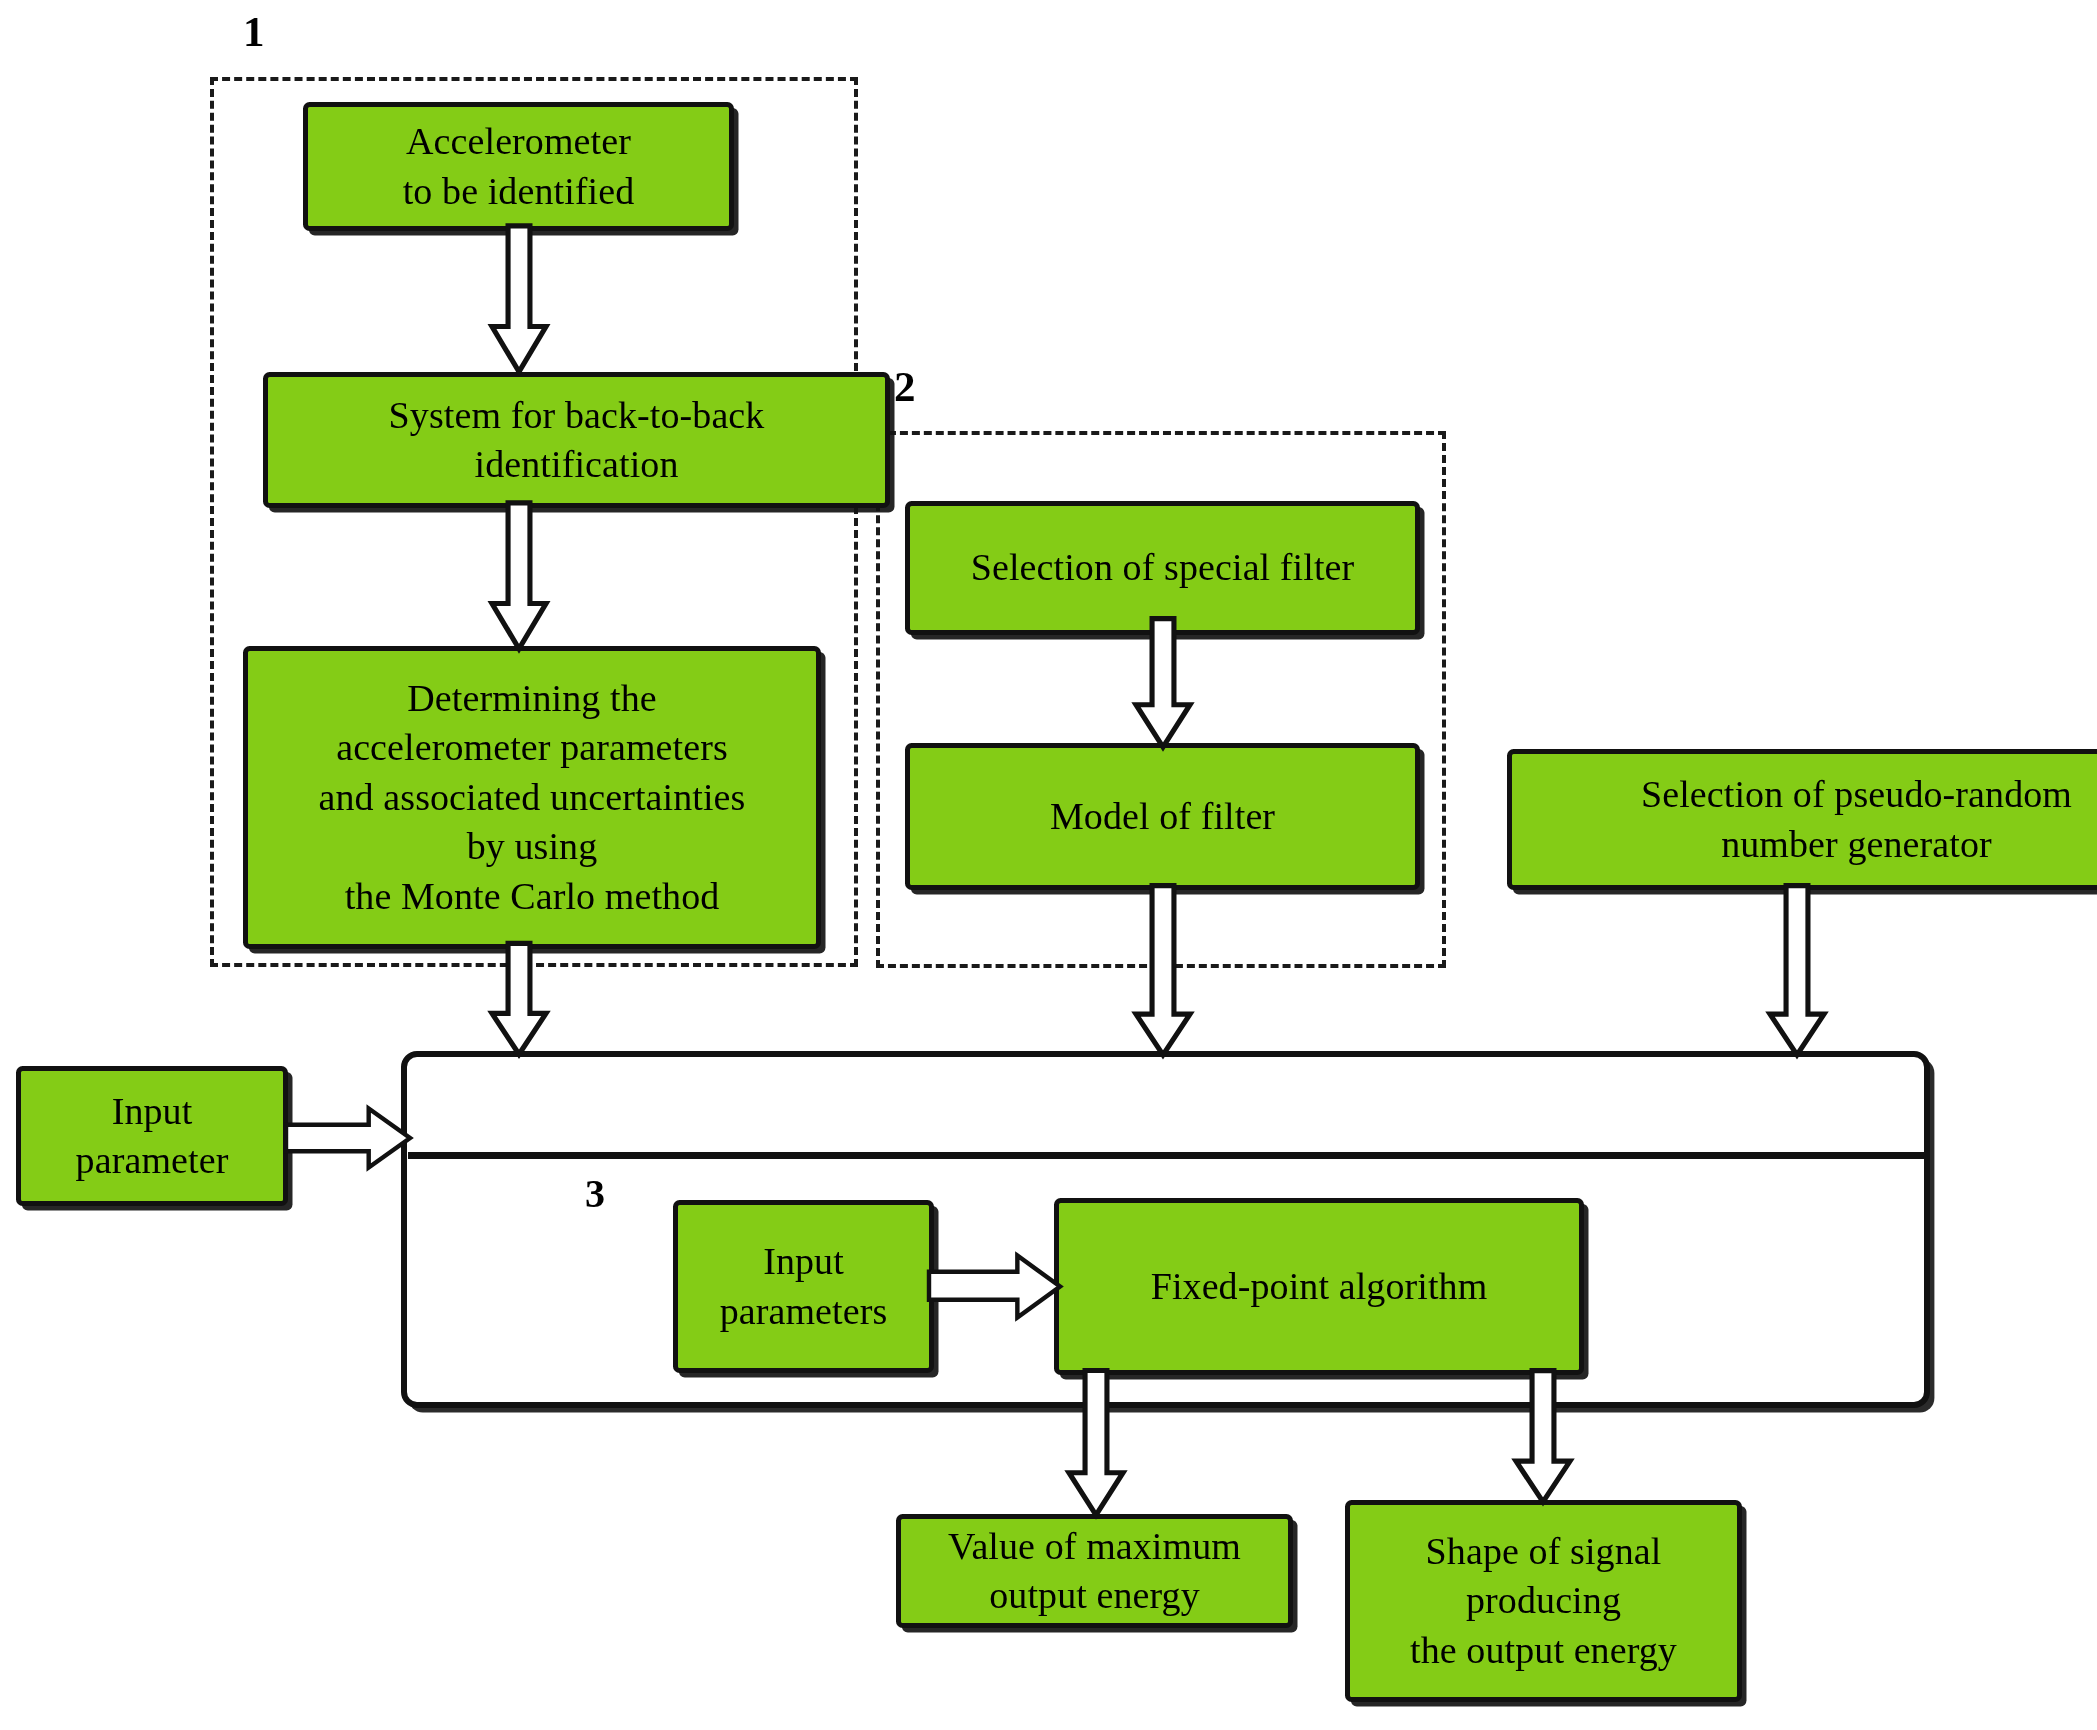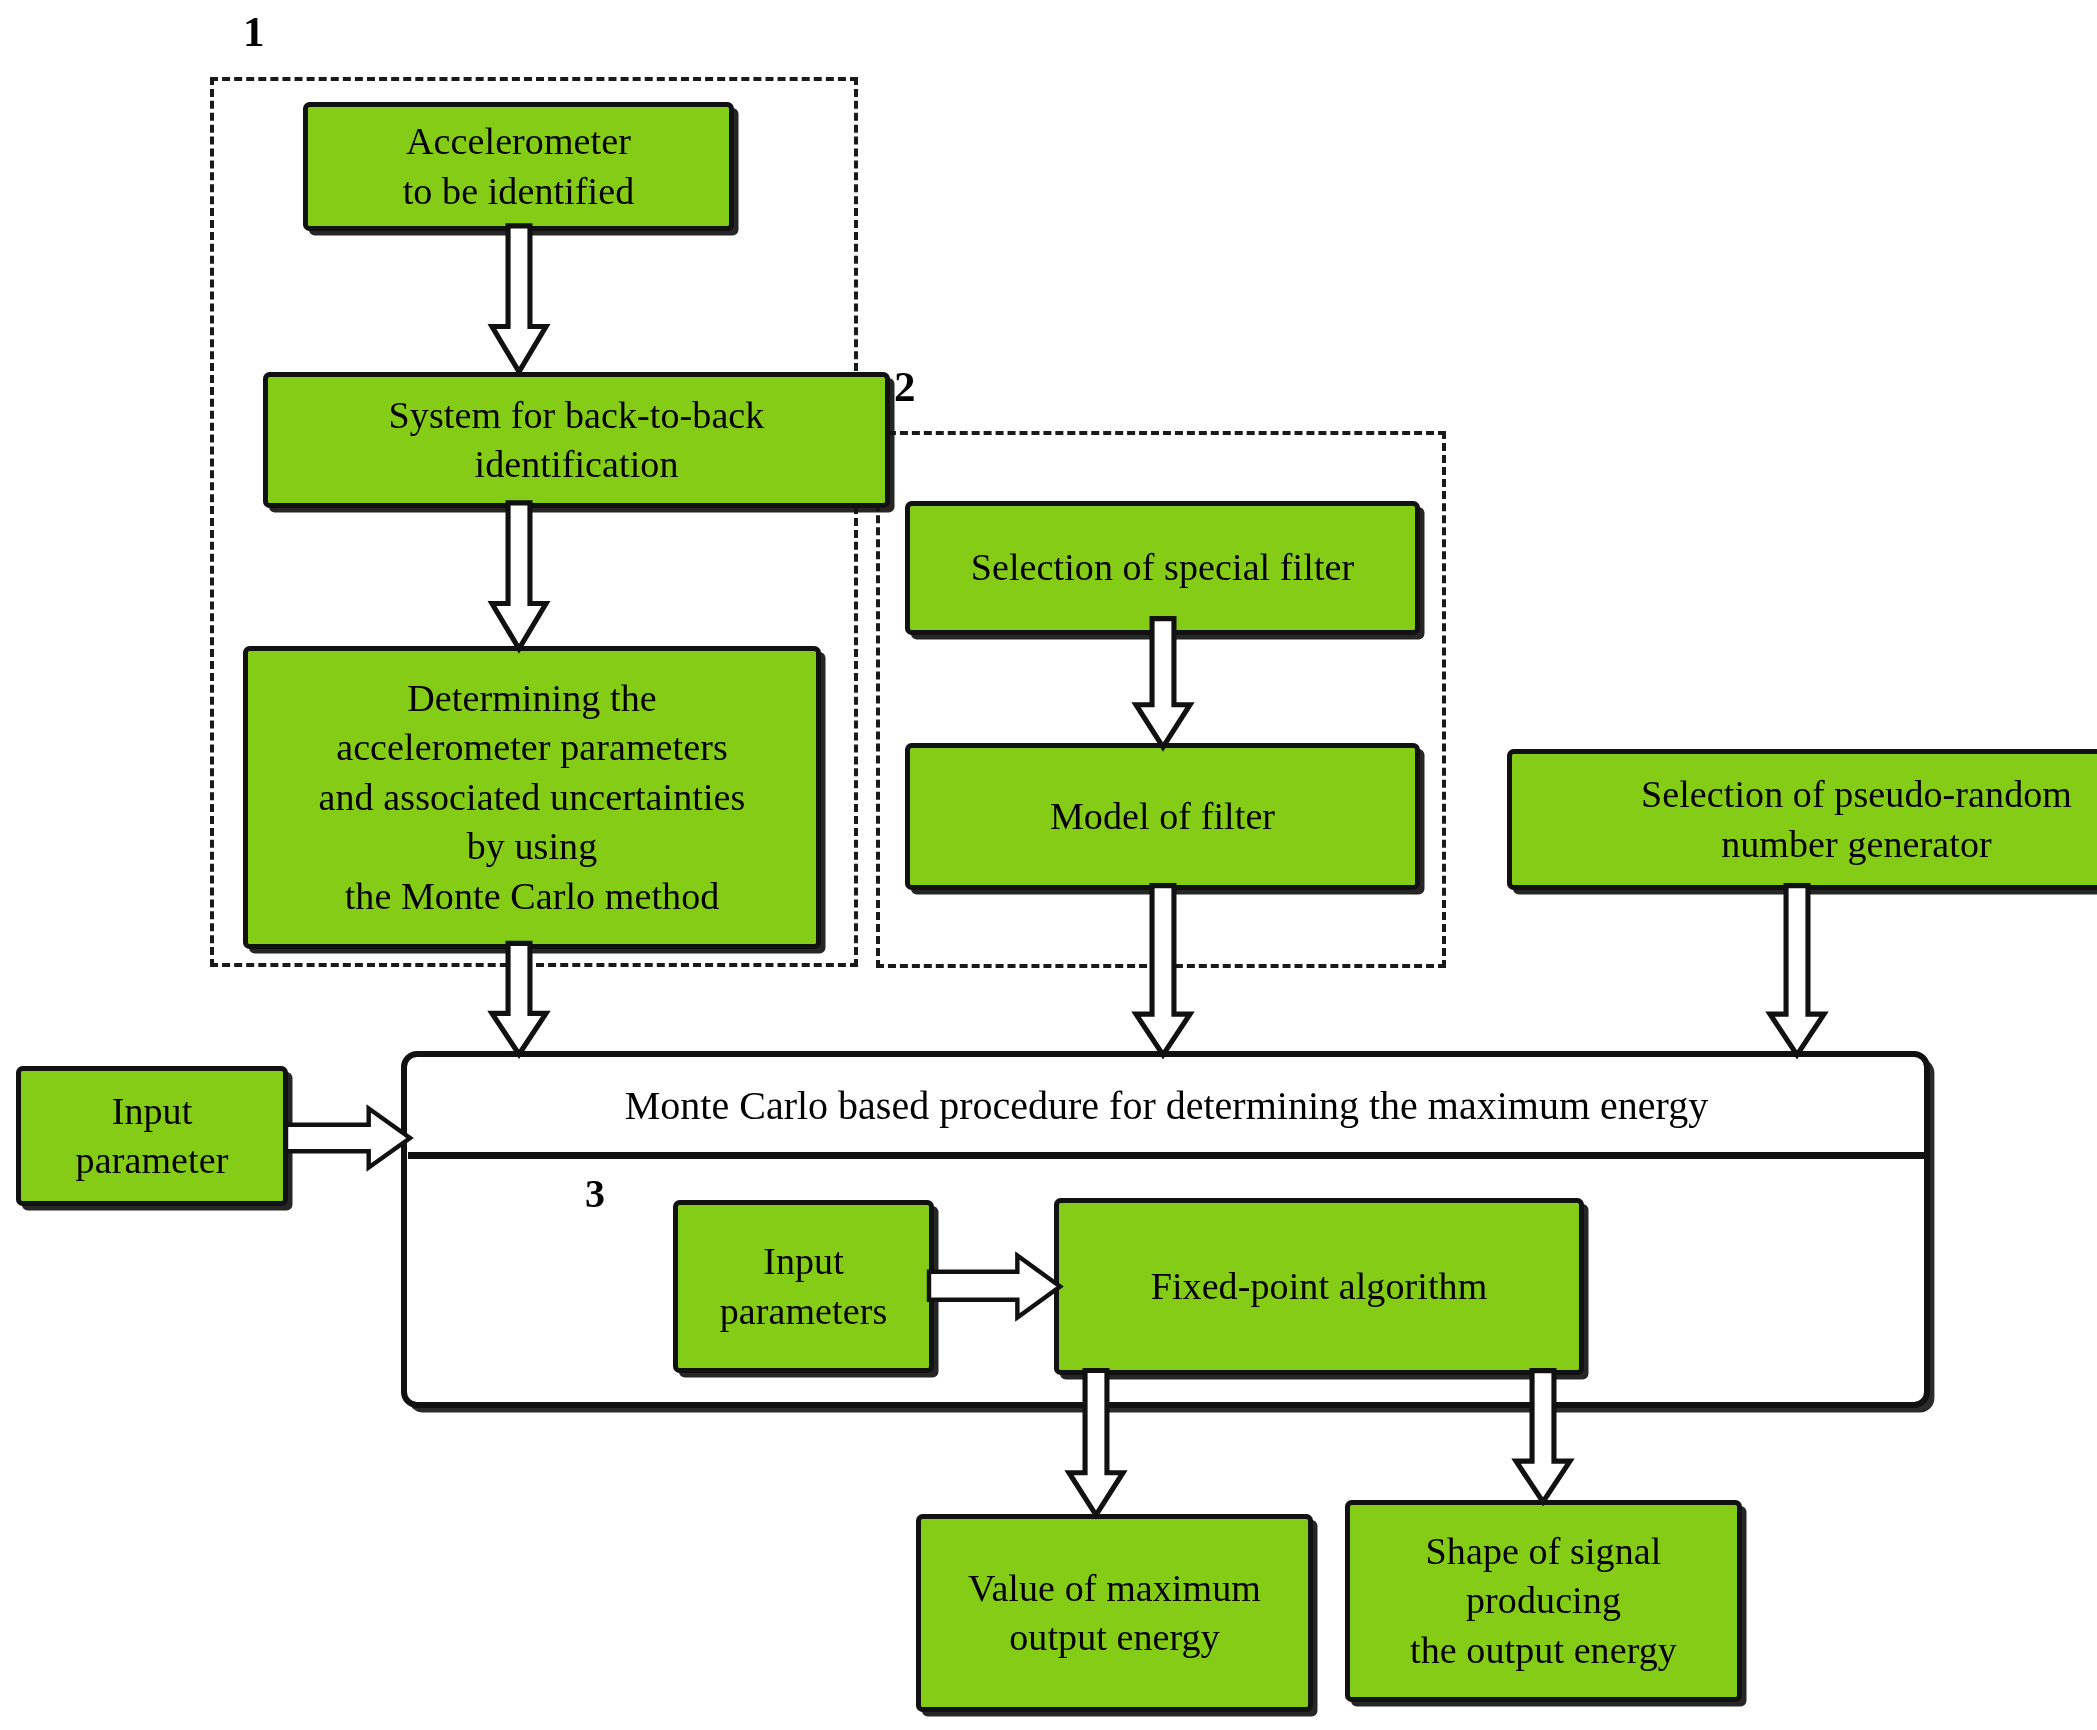--- a/index.html
+++ b/index.html
@@ -94,21 +94,20 @@
   <div class="dashed" style="left:210px; top:77px; width:648px; height:890px;"></div>
   <div class="dashed" style="left:876px; top:431px; width:570px; height:537px;"></div>
   <div class="dashed thin" style="left:640px; top:1170px; width:975px; height:228px;"></div>
 
   <div class="glabel" style="left:243px; top:7.4px;">1</div>
   <div class="glabel" style="left:894px; top:362px;">2</div>
   <div class="glabel" style="left:585px; top:1170px; font-size:40px;">3</div>
 
   <div class="container-box" style="left:401px; top:1051px; width:1529px; height:357px;"></div>
   <div class="container-divider" style="left:408px; top:1152px; width:1516px; height:6.6px;"></div>
-  <div class="container-title" style="left:412px; top:1060px; width:1509px; height:90px;">Monte Carlo based procedure for determining the maximum energy</div>
 
   <div class="box" style="left:303px; top:102px; width:431px; height:129px;">
     <span class="txt">Accelerometer
 to be identified</span>
   </div>
 
   <div class="box" style="left:263px; top:372px; width:627px; height:136px;">
     <span class="txt">System for back-to-back
 identification</span>
   </div>
@@ -141,21 +140,21 @@
 
   <div class="box" style="left:673px; top:1200px; width:261px; height:173px;">
     <span class="txt">Input
 parameters</span>
   </div>
 
   <div class="box" style="left:1054px; top:1198px; width:530px; height:177px;">
     <span class="txt">Fixed-point algorithm</span>
   </div>
 
-  <div class="box" style="left:896px; top:1514px; width:397px; height:198px;margin-left:20px;">
+  <div class="box" style="left:896px; top:1514px; width:397px; height:114px;">
     <span class="txt">Value of maximum
 output energy</span>
   </div>
 
   <div class="box" style="left:1345px; top:1500px; width:397px; height:202px;">
     <span class="txt">Shape of signal
 producing
 the output energy</span>
   </div>
 

